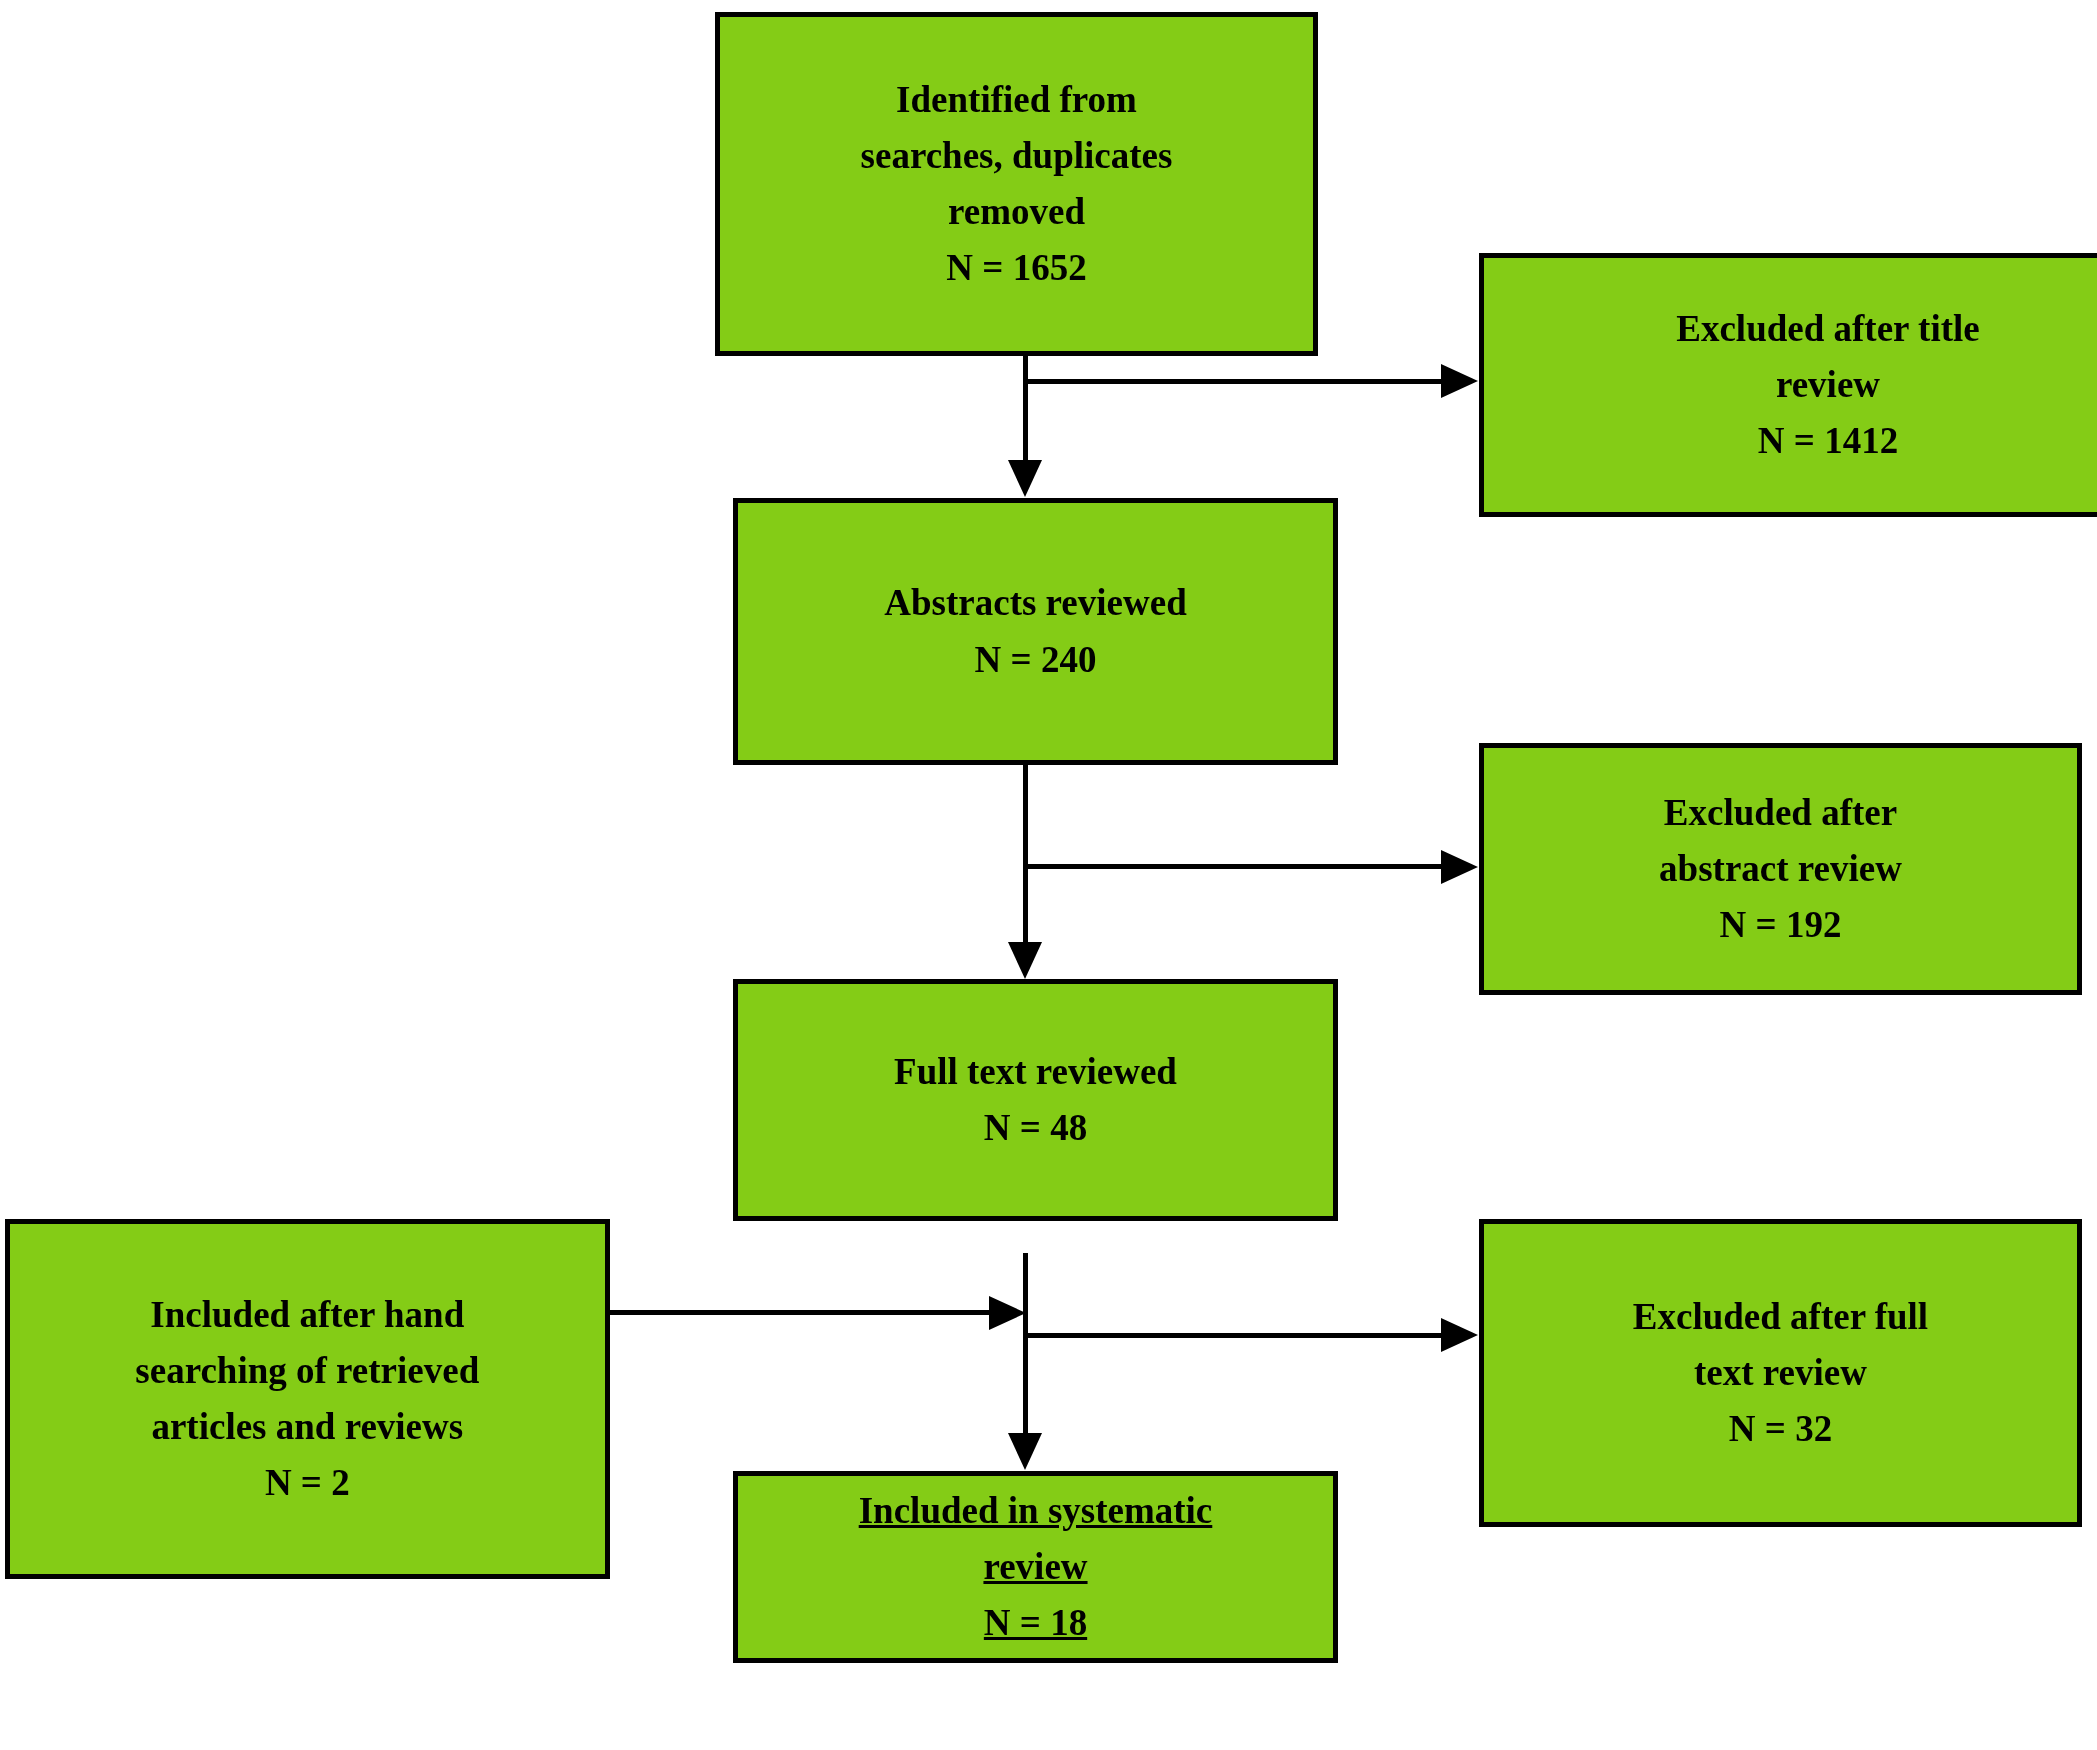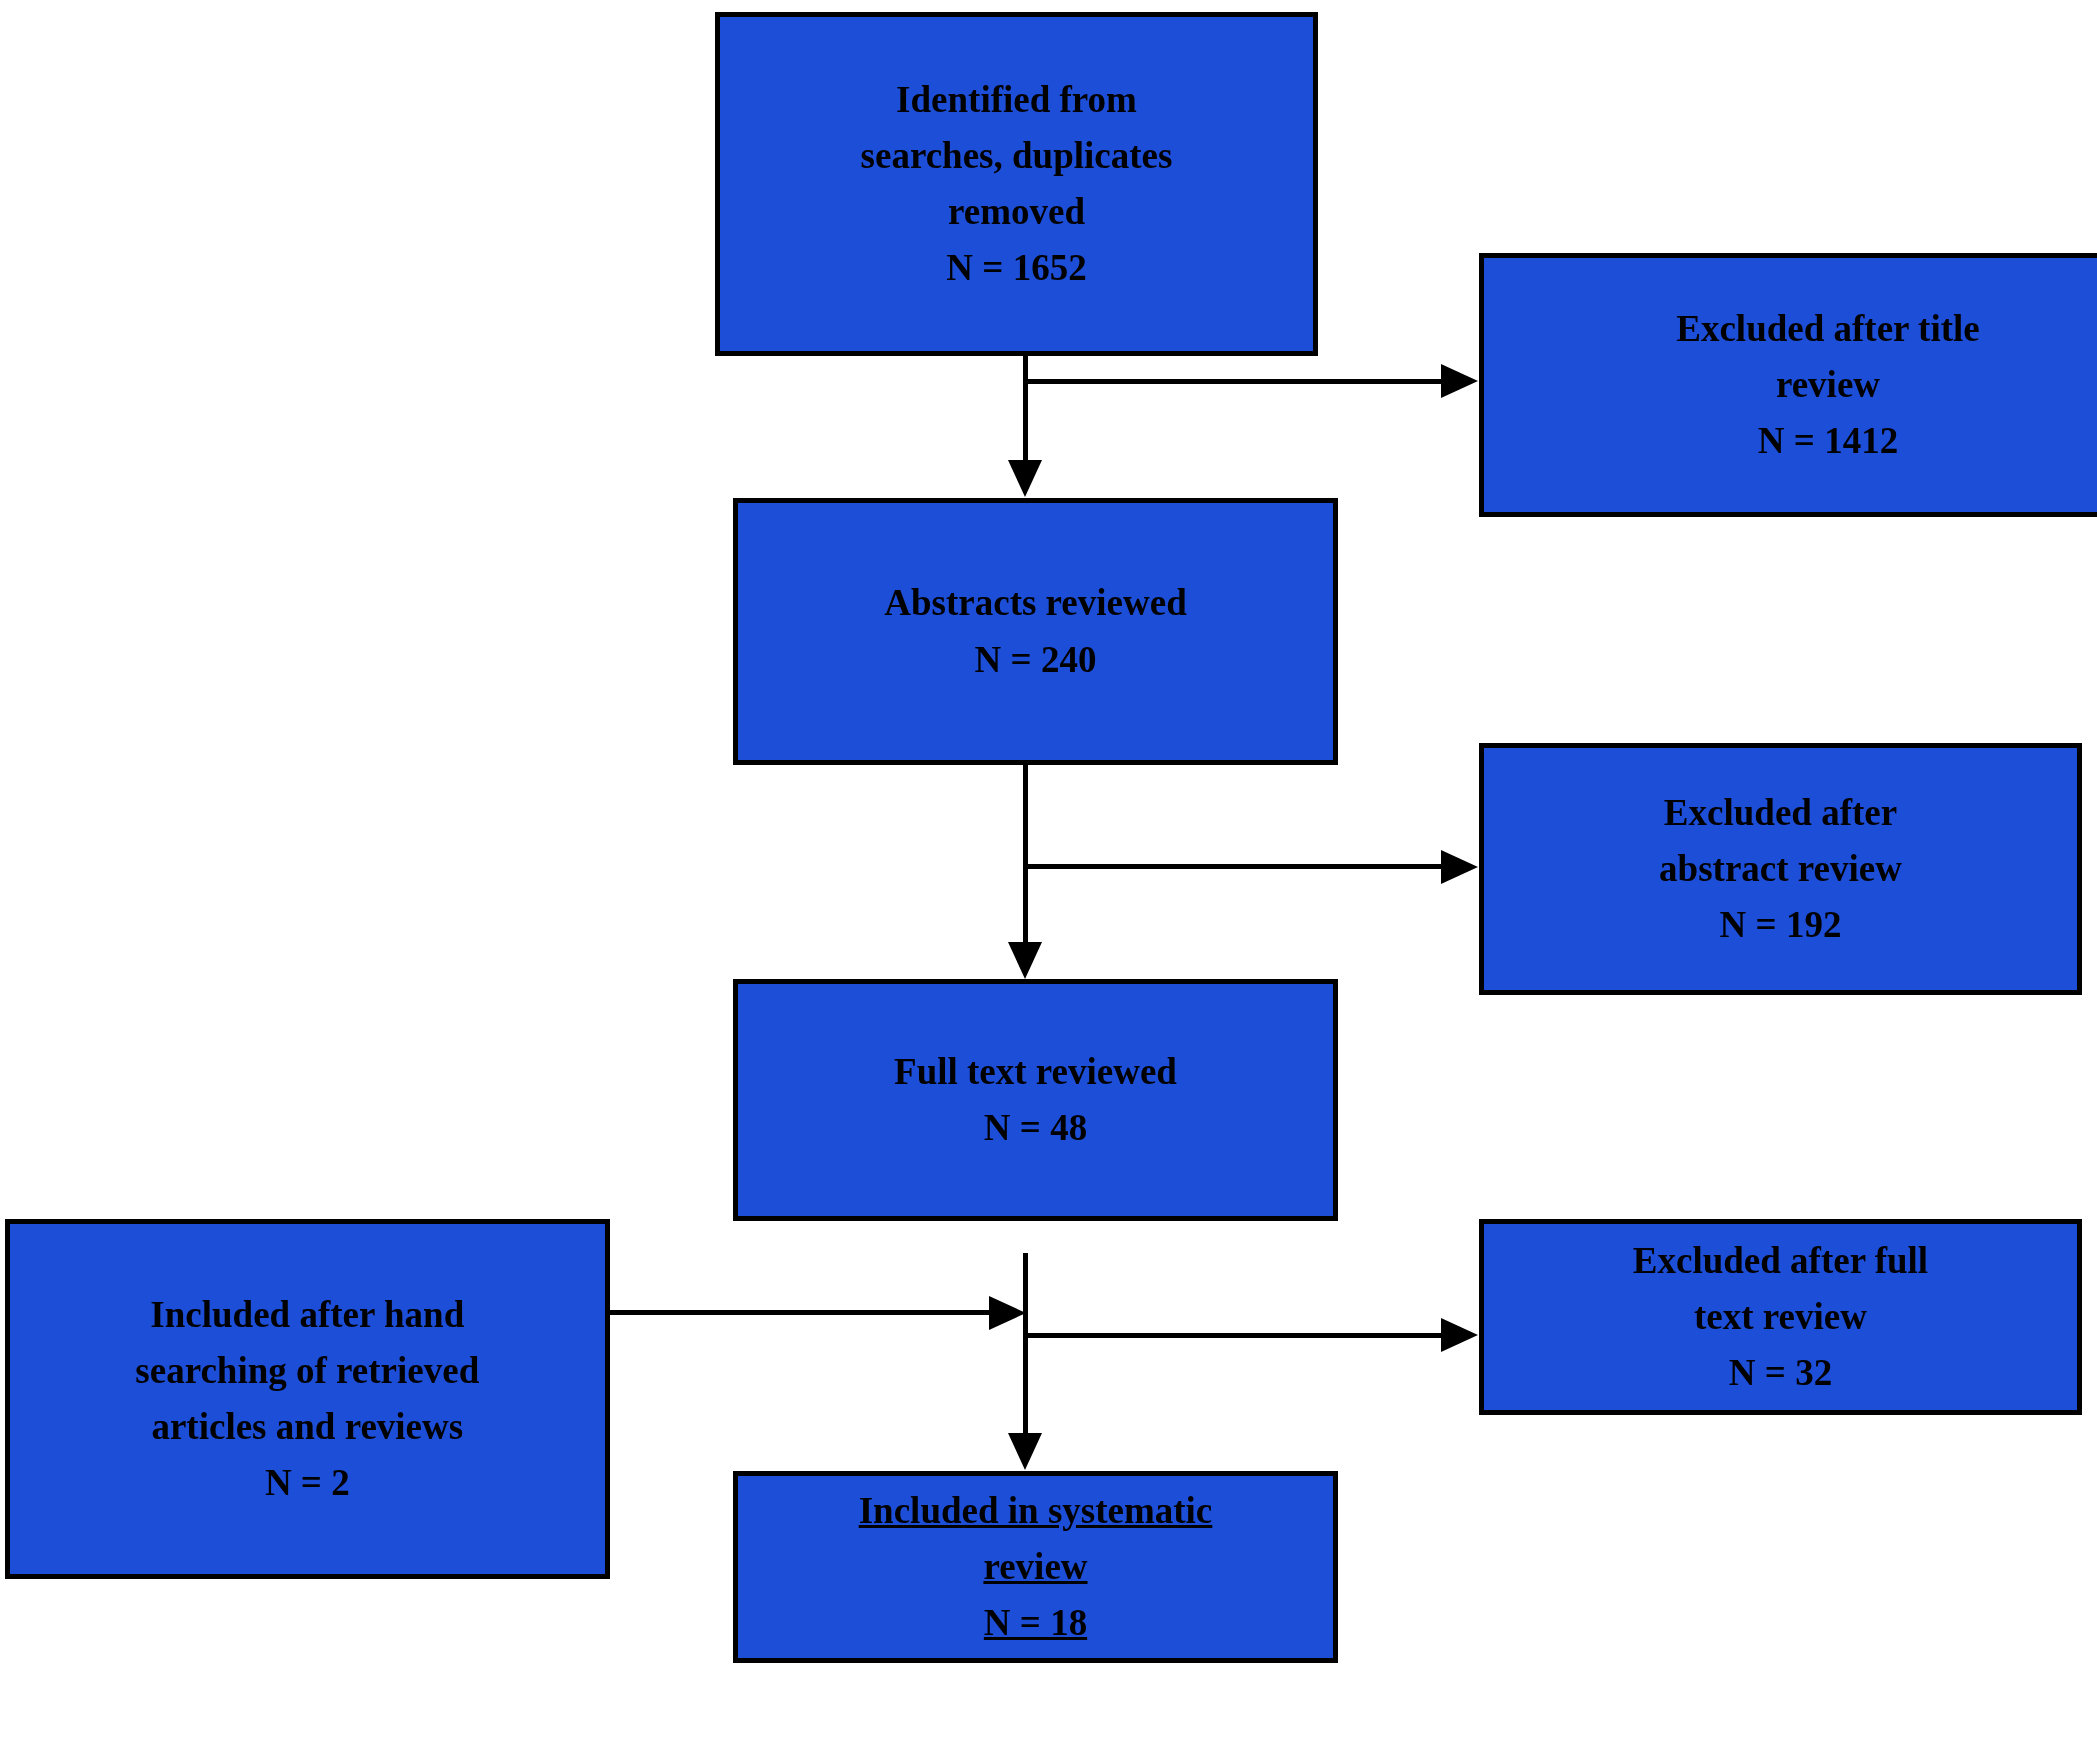--- a/index.html
+++ b/index.html
@@ -13,21 +13,21 @@
     width: 2097px;
     height: 1750px;
     background: #ffffff;
     overflow: hidden;
     font-family: "Liberation Serif", "DejaVu Serif", serif;
   }
   .node {
     position: absolute;
     box-sizing: border-box;
     border: 5.4px solid #000000;
-    background: #1d4ed8;
+    background: #84cc16;
     display: flex;
     flex-direction: column;
     align-items: center;
     justify-content: center;
     text-align: center;
     color: #000000;
     font-weight: bold;
     font-size: 37px;
     line-height: 1.52;
     padding: 0 14.5px;
@@ -97,21 +97,21 @@
     <span class="count">N = 48</span>
   </div>
 
   <div class="node" style="left:4.8px; top:1219px; width:605px; height:360px;">
     <span class="line">Included after hand</span>
     <span class="line">searching of retrieved</span>
     <span class="line">articles and reviews</span>
     <span class="count">N = 2</span>
   </div>
 
-  <div class="node" style="left:1479px; top:1219px; width:603px; height:196px;">
+  <div class="node" style="left:1479px; top:1219px; width:603px; height:308px;">
     <span class="line">Excluded after full</span>
     <span class="line">text review</span>
     <span class="count">N = 32</span>
   </div>
 
   <div class="node" style="left:733px; top:1471px; width:605px; height:192px;text-decoration:underline;">
     <span class="line">Included in systematic</span>
     <span class="line">review</span>
     <span class="count">N = 18</span>
   </div>

